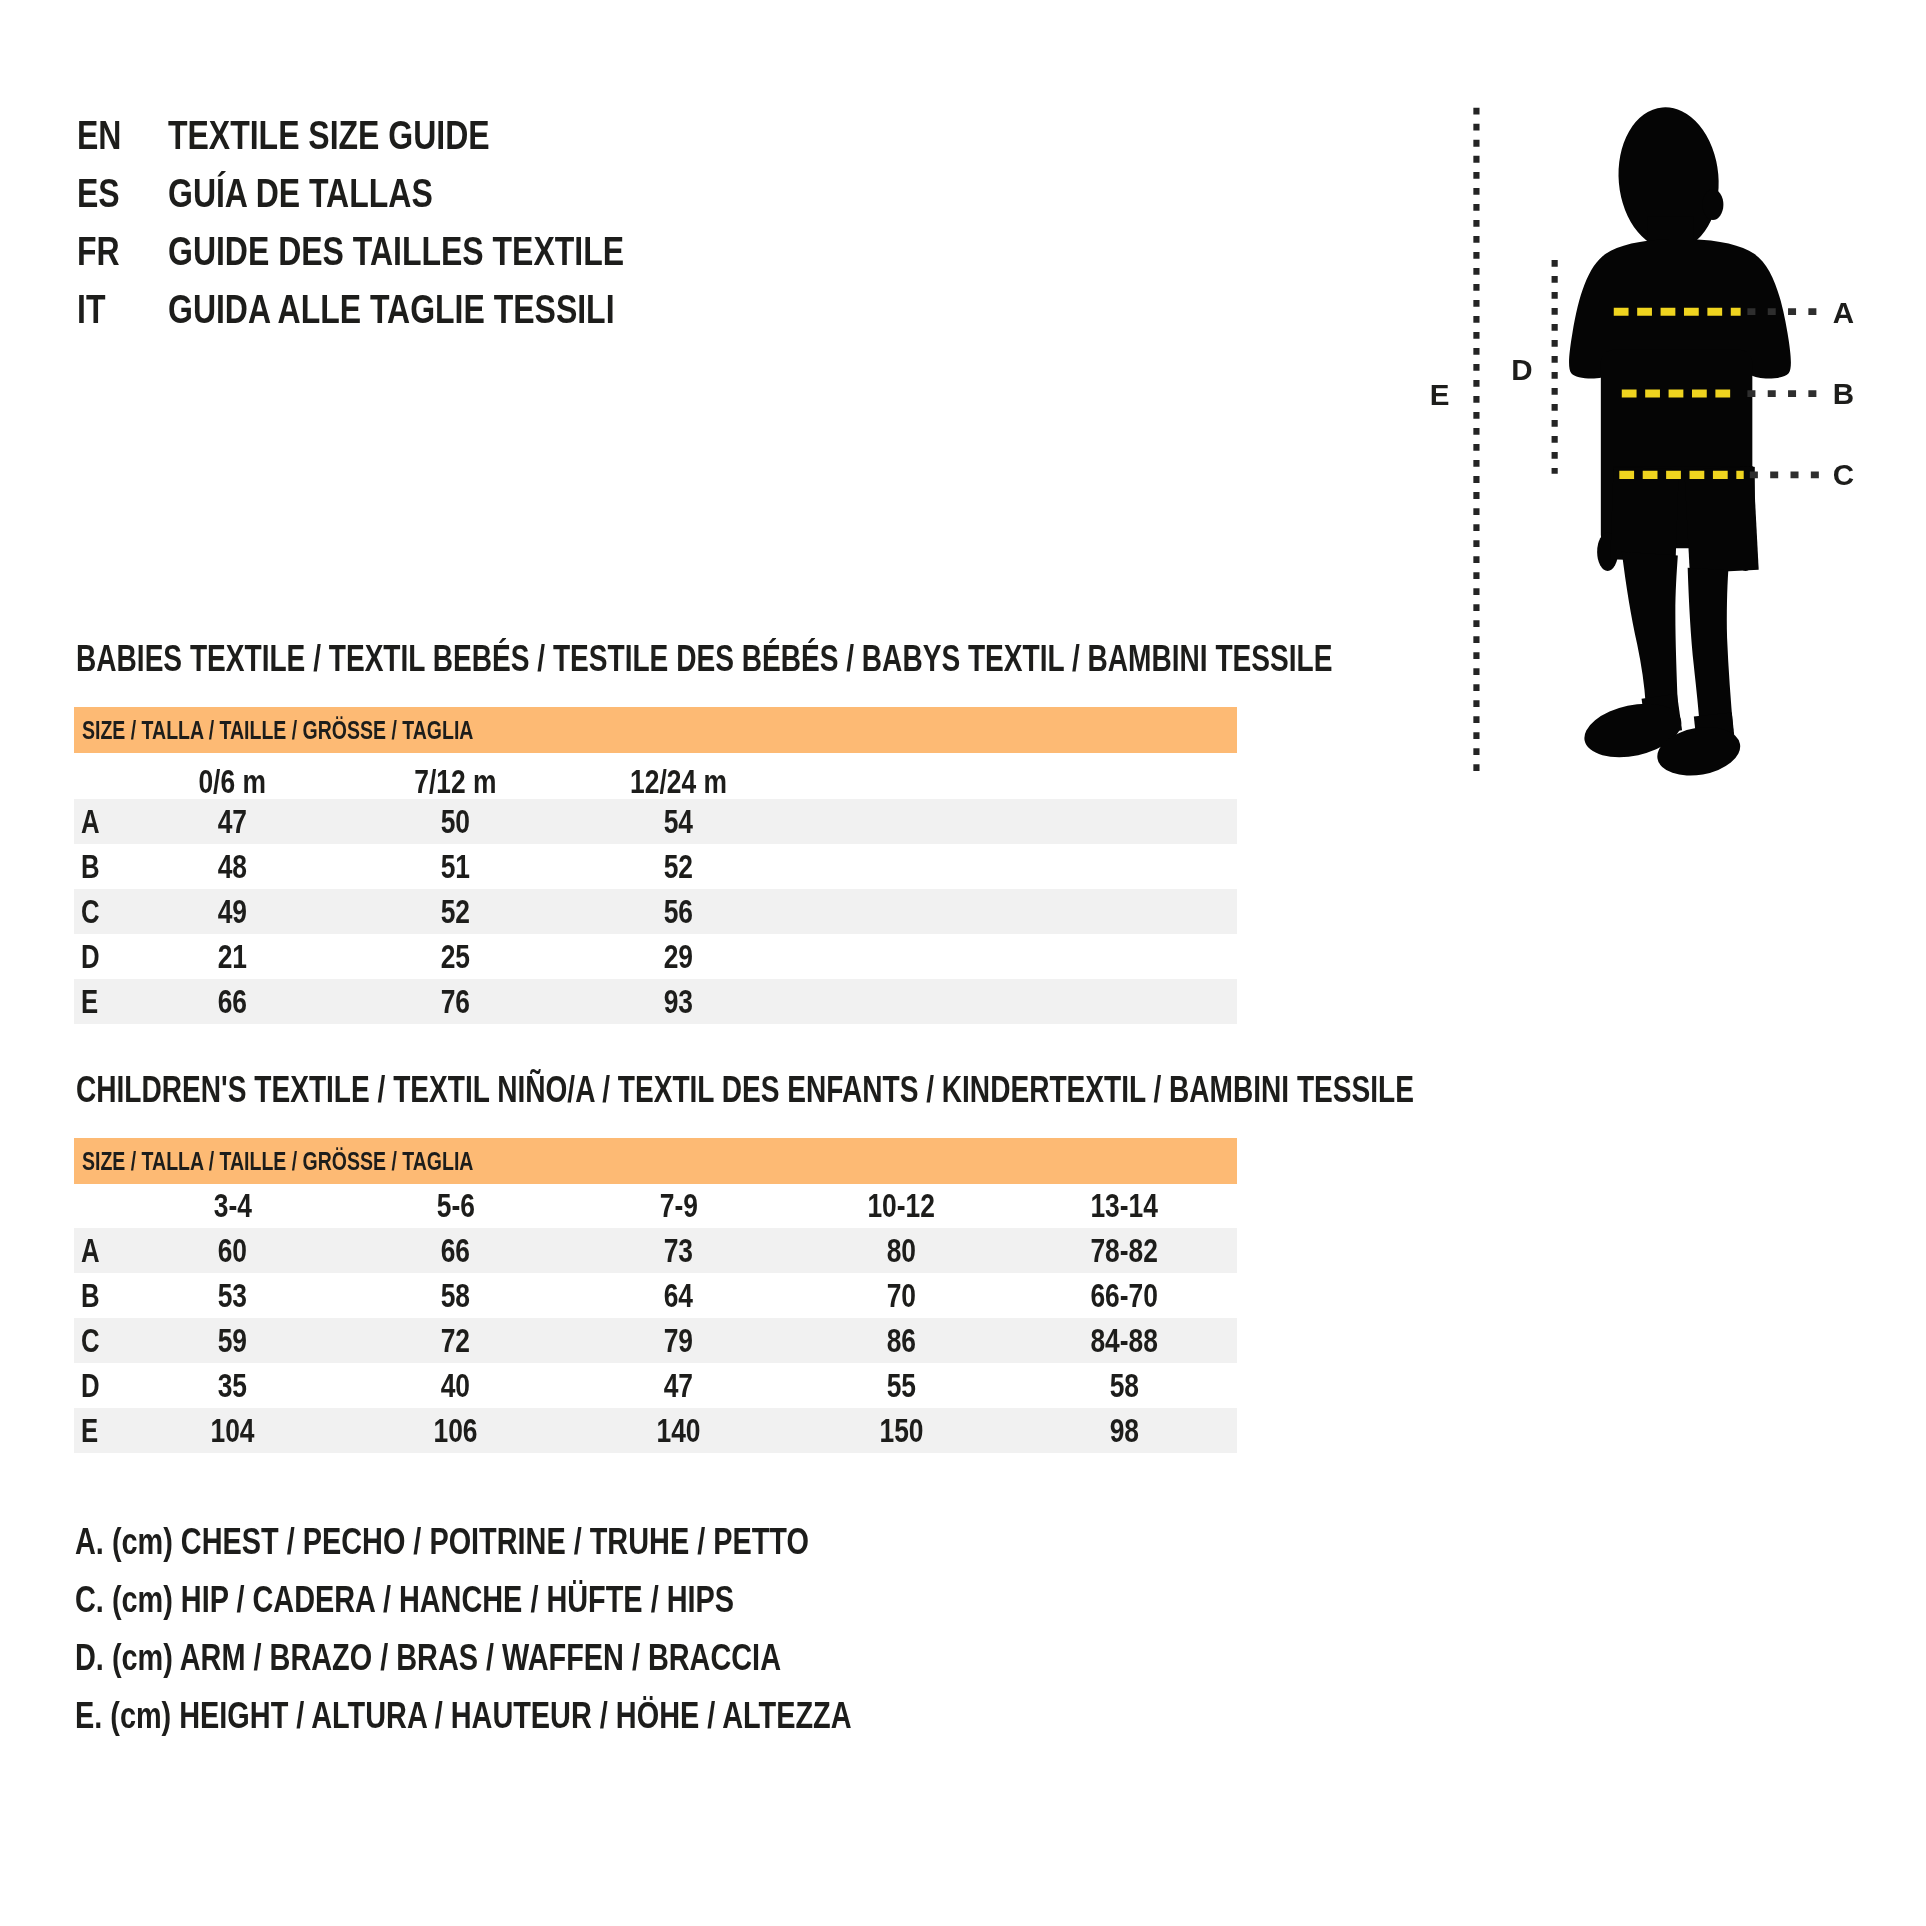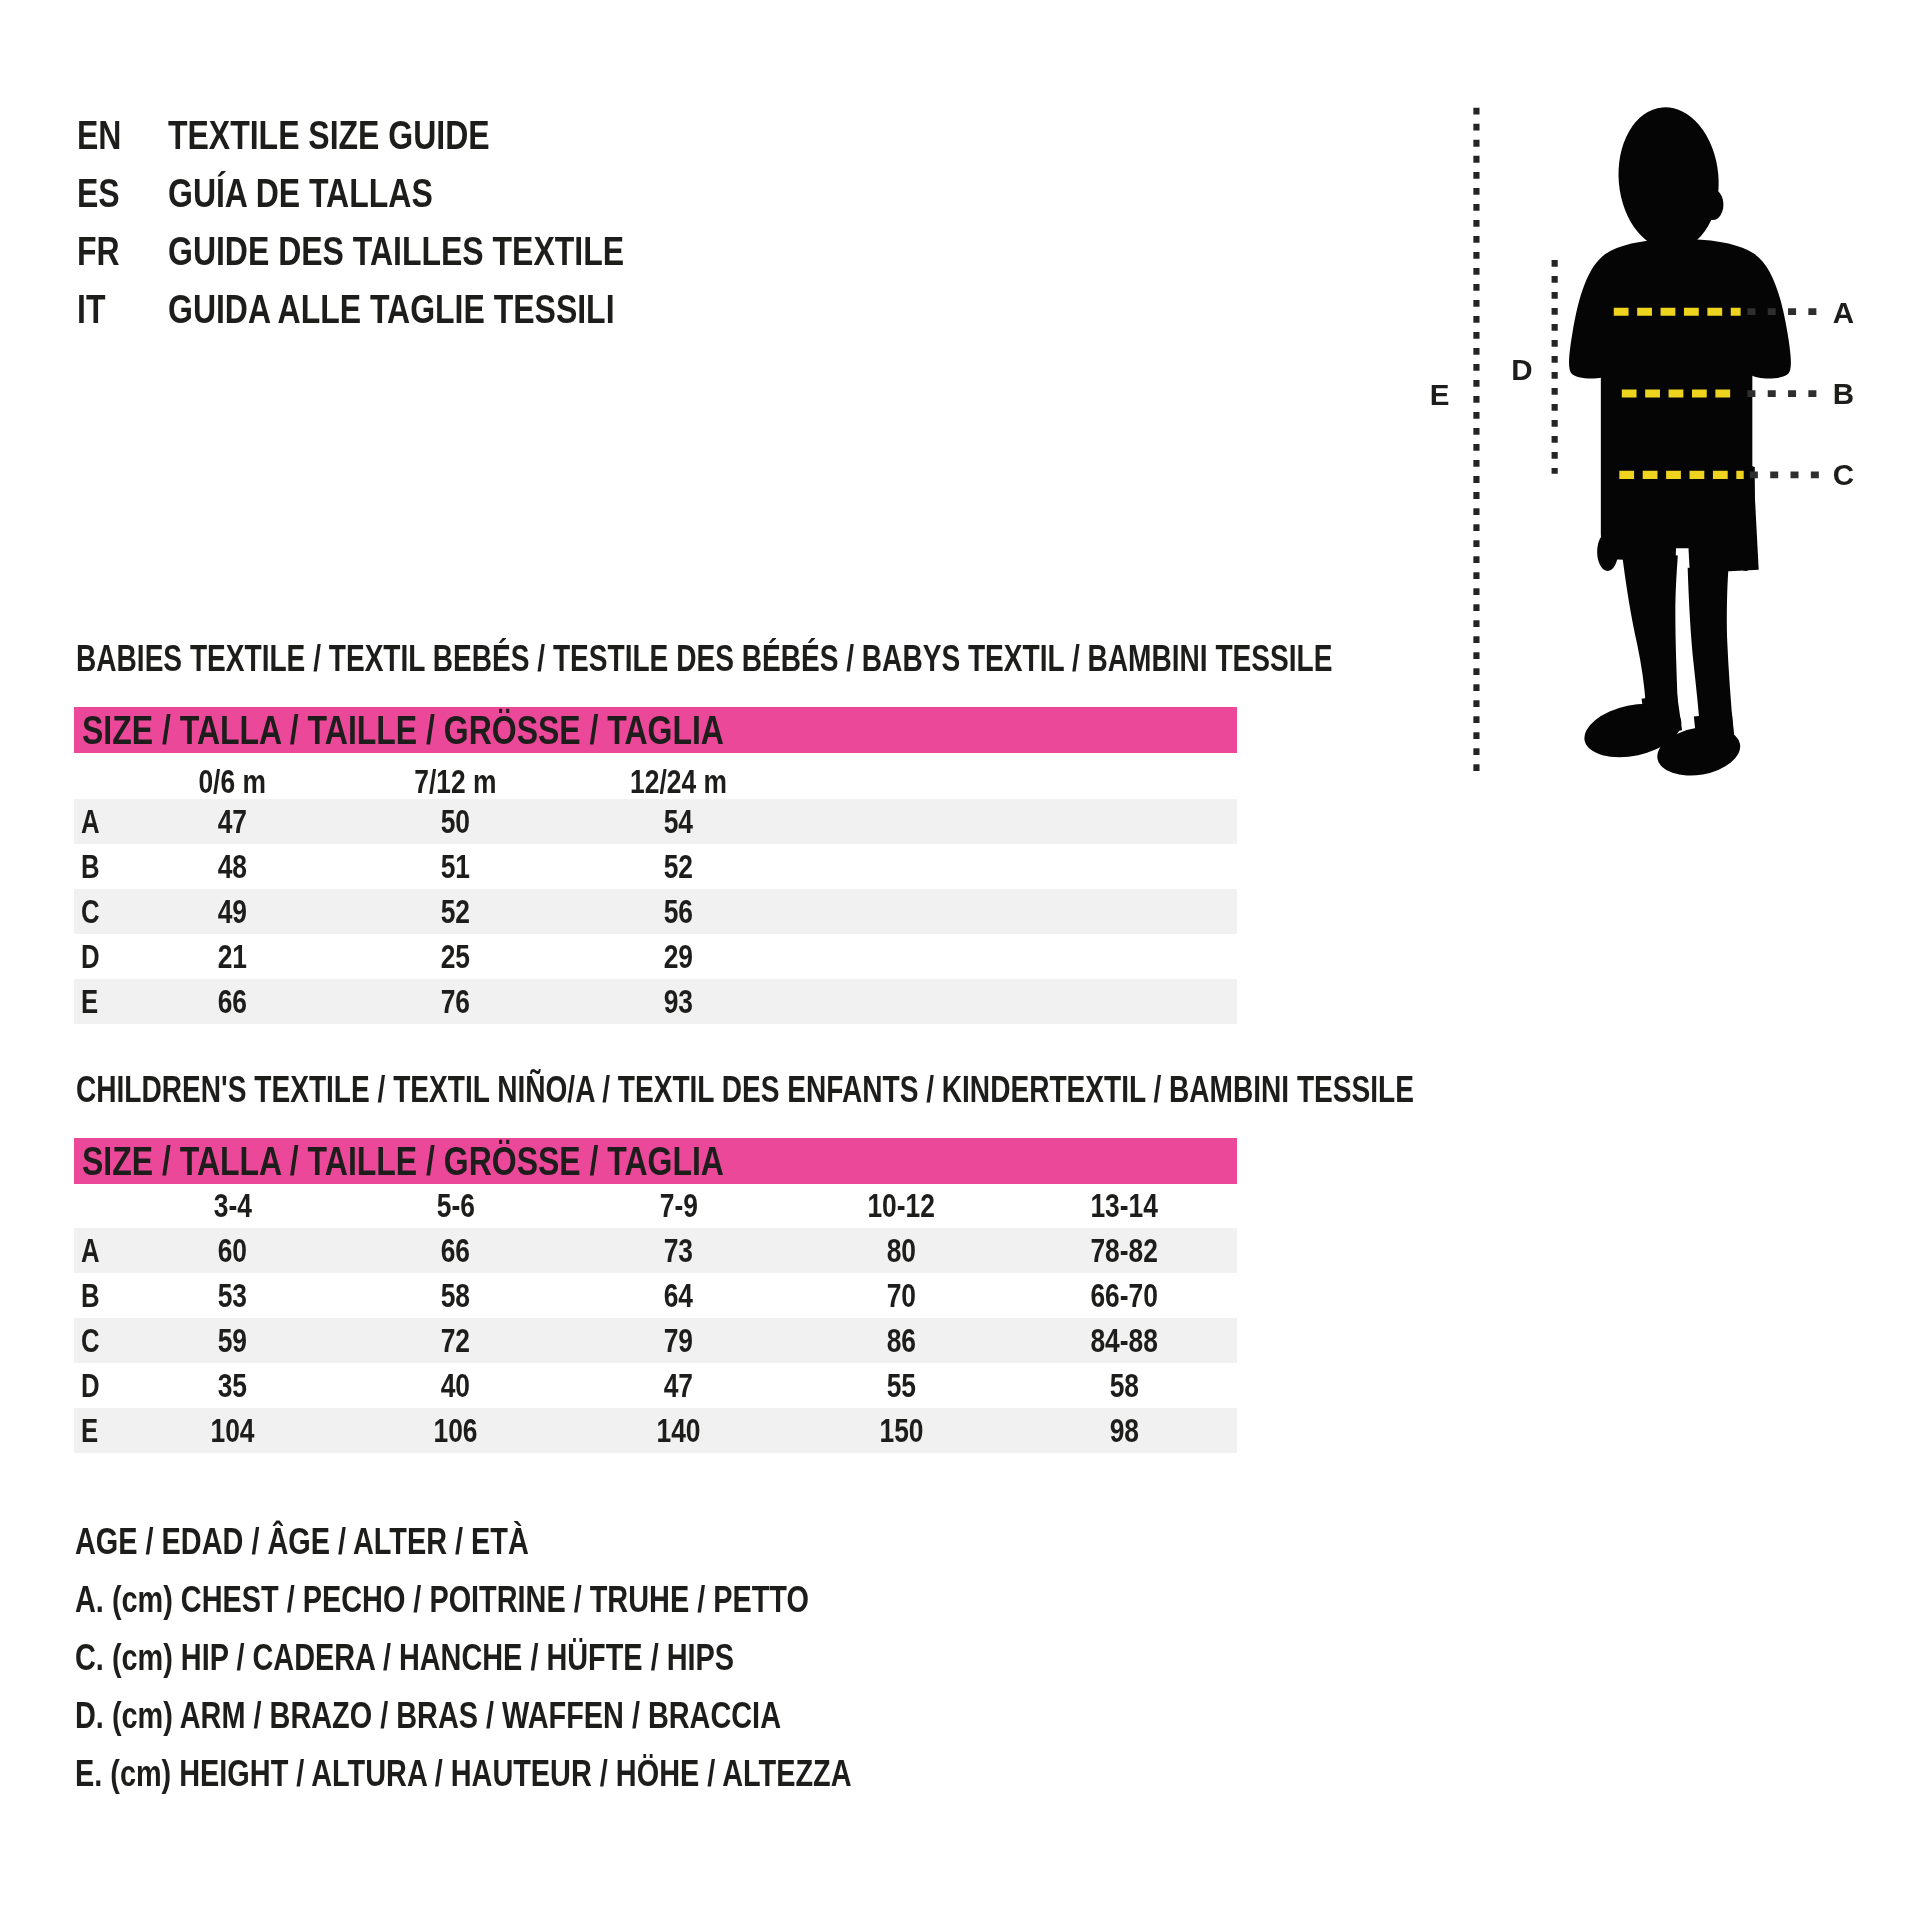--- a/index.html
+++ b/index.html
@@ -9,22 +9,22 @@
   
   .cxl{display:inline-block;transform:scaleX(0.78);transform-origin:0 50%;white-space:nowrap;}
   .cxc{display:inline-block;transform:scaleX(0.80);transform-origin:50% 50%;white-space:nowrap;}
   
   .lang-block{left:77px;top:94px;font-size:41px;font-weight:700;line-height:58px;margin-top:12px;}
   .lang-row{display:flex;}
   .lang-code{width:91px;flex:0 0 91px;}
   
   .tbl-title{font-size:36px;font-weight:700;line-height:36px;}
   
-  .size-bar{left:74px;width:1163px;height:46px;background:#ec4899;display:flex;align-items:center;
-            font-size:41px;font-weight:700;padding-left:0;}
+  .size-bar{left:74px;width:1163px;height:46px;background:#fdba74;display:flex;align-items:center;
+            font-size:25px;font-weight:700;padding-left:0;}
   .size-bar .cxl{margin-left:8px;}
   
   .trow{left:74px;width:1163px;display:flex;align-items:center;font-size:33px;font-weight:700;}
   .trow.shade{background:#f1f1f1;}
   .lab{width:47px;flex:0 0 47px;padding-left:7.4px;box-sizing:border-box;}
   .c{width:223px;flex:0 0 223px;text-align:center;}
   
   .legend-block{left:75px;top:1513px;font-size:37px;font-weight:700;line-height:58px;}
   
   .flabel{font-family:"Liberation Sans",sans-serif;font-weight:700;font-size:48px;fill:#1d1d1b;text-anchor:middle;}
@@ -187,21 +187,20 @@
   <div class="abs trow shade" style="top:1408px;height:45px">
     <span class="lab"><span class="cxl">E</span></span>
     <span class="c"><span class="cxc">104</span></span>
     <span class="c"><span class="cxc">106</span></span>
     <span class="c"><span class="cxc">140</span></span>
     <span class="c"><span class="cxc">150</span></span>
     <span class="c"><span class="cxc">98</span></span>
   </div>
 
   <div class="abs legend-block">
-    <div><span class="cxl">AGE / EDAD / ÂGE / ALTER / ETÀ</span></div>
     <div><span class="cxl">A. (cm) CHEST / PECHO / POITRINE / TRUHE / PETTO</span></div>
     <div><span class="cxl">C. (cm) HIP / CADERA / HANCHE / HÜFTE / HIPS</span></div>
     <div><span class="cxl">D. (cm) ARM / BRAZO / BRAS / WAFFEN / BRACCIA</span></div>
     <div><span class="cxl">E. (cm) HEIGHT / ALTURA / HAUTEUR / HÖHE / ALTEZZA</span></div>
   </div>
 
 </div>
 
 
 </body></html>

